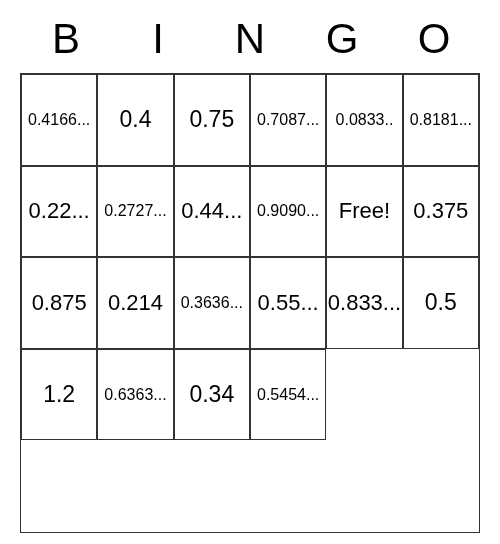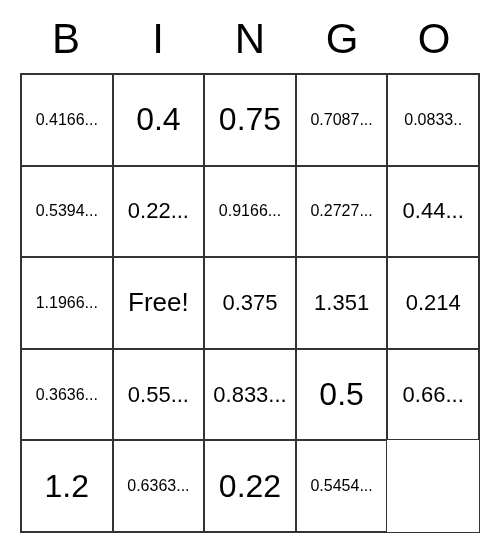--- a/index.html
+++ b/index.html
@@ -24,77 +24,75 @@
     }
     .header-cell {
       flex: 1;
       text-align: center;
       font-size: 42px;
       font-weight: normal;
       color: #000;
     }
     .grid {
       display: grid;
-      grid-template-columns: repeat(5, 1fr);
+      grid-template-columns: repeat(6, 1fr);
       grid-template-rows: repeat(5, 1fr);
       border: 1px solid #333;
       width: 100%;
       height: 460px;
     }
     .cell {
       border: 1px solid #333;
       display: flex;
       align-items: center;
       justify-content: center;
       font-size: 16px;
       color: #000;
       overflow: hidden;
       white-space: nowrap;
       padding: 2px;
     }
     .cell.large {
-      font-size: 32px;
+      font-size: 23px;
     }
     .cell.medium {
       font-size: 22px;
     }
     .cell.free {
-      font-size: 26px;
+      font-size: 22px;
     }
   </style>
 </head>
 <body>
 
 <div class="bingo-container">
   <div class="header-row">
     <div class="header-cell">B</div>
     <div class="header-cell">I</div>
     <div class="header-cell">N</div>
     <div class="header-cell">G</div>
     <div class="header-cell">O</div>
   </div>
   <div class="grid">
       <div class="cell small">0.4166...</div>
       <div class="cell large">0.4</div>
       <div class="cell large">0.75</div>
       <div class="cell small">0.7087...</div>
       <div class="cell small">0.0833..</div>
-      <div class="cell small">0.5394...</div>
+      <div class="cell small">0.8181...</div>
       <div class="cell medium">0.22...</div>
-      <div class="cell small">0.9166...</div>
       <div class="cell small">0.2727...</div>
       <div class="cell medium">0.44...</div>
-      <div class="cell small">1.1966...</div>
+      <div class="cell small">0.9090...</div>
       <div class="cell free">Free!</div>
       <div class="cell medium">0.375</div>
-      <div class="cell medium">1.351</div>
+      <div class="cell medium">0.875</div>
       <div class="cell medium">0.214</div>
       <div class="cell small">0.3636...</div>
       <div class="cell medium">0.55...</div>
       <div class="cell medium">0.833...</div>
       <div class="cell large">0.5</div>
-      <div class="cell medium">0.66...</div>
       <div class="cell large">1.2</div>
       <div class="cell small">0.6363...</div>
-      <div class="cell large">0.22</div>
+      <div class="cell large">0.34</div>
       <div class="cell small">0.5454...</div>
     </div>
 </div>
 
 </body></html>

